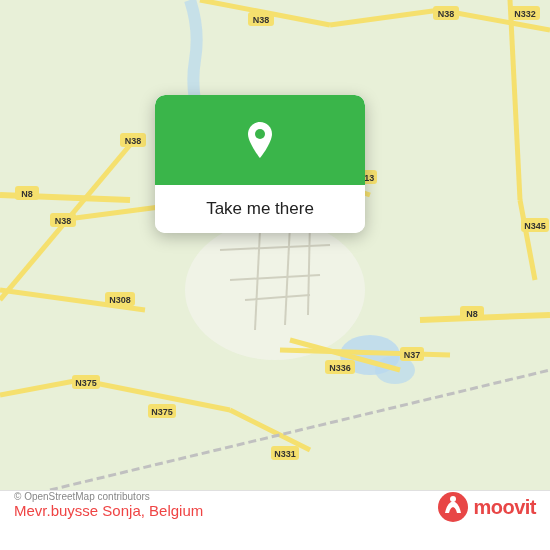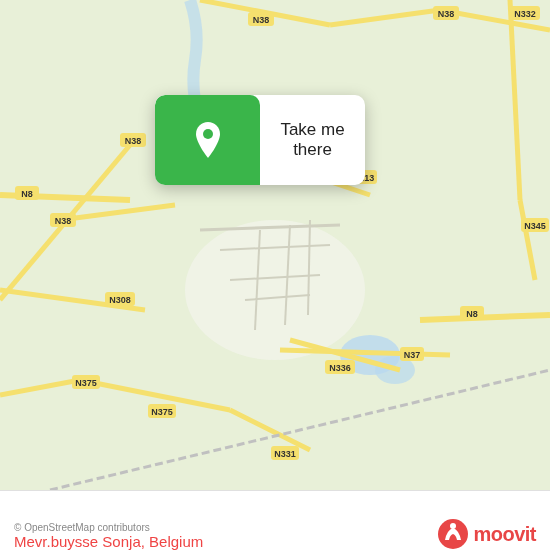--- a/index.html
+++ b/index.html
@@ -31,21 +31,21 @@
     #popup-card {
       position: absolute;
       top: 95px;
       left: 155px;
       width: 210px;
       background: white;
       border-radius: 10px;
       box-shadow: 0 4px 16px rgba(0,0,0,0.25);
       overflow: hidden;
       display: flex;
-      flex-direction: row;
+      flex-direction: column;
       align-items: center;
     }
 
     #popup-green-top {
       background-color: #3ab54a;
       width: 100%;
       height: 90px;
       display: flex;
       align-items: center;
       justify-content: center;
@@ -69,21 +69,21 @@
       text-align: center;
     }
 
     
     #footer {
       width: 550px;
       height: 60px;
       background: white;
       border-top: 1px solid #e0e0e0;
       display: flex;
-      align-items: flex-end;
+      align-items: flex-start;
       justify-content: space-between;
       padding: 0 14px;
     }
 
     #footer-left {
       display: flex;
       flex-direction: column;
     }
 
     #copyright-text {

